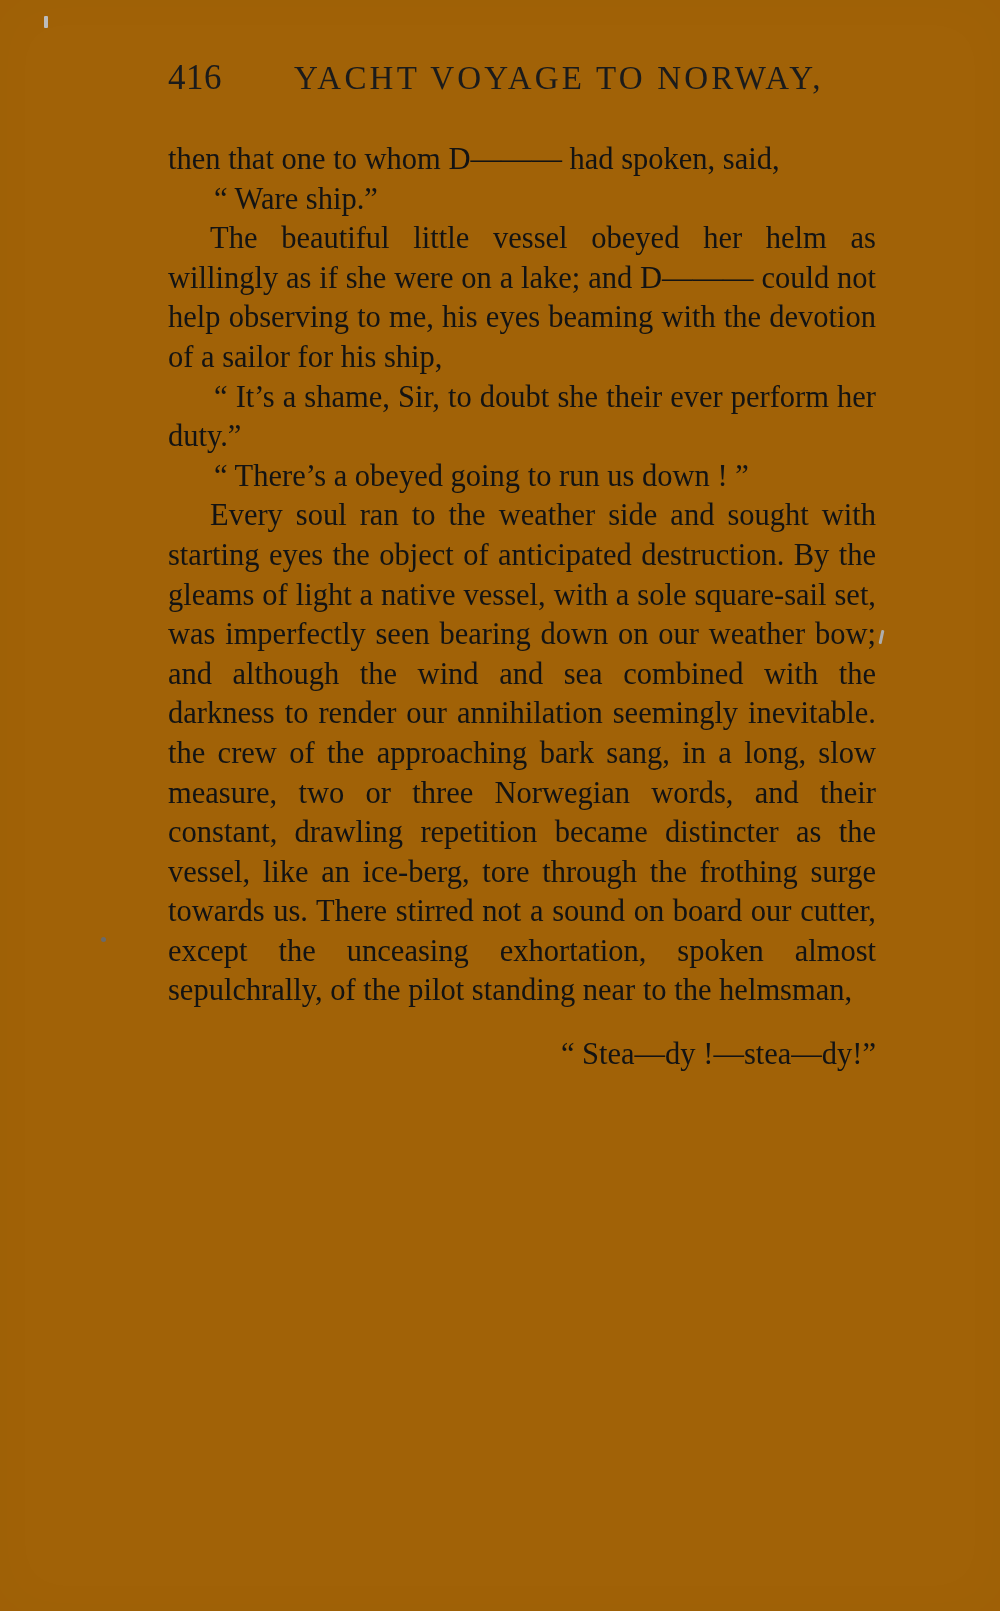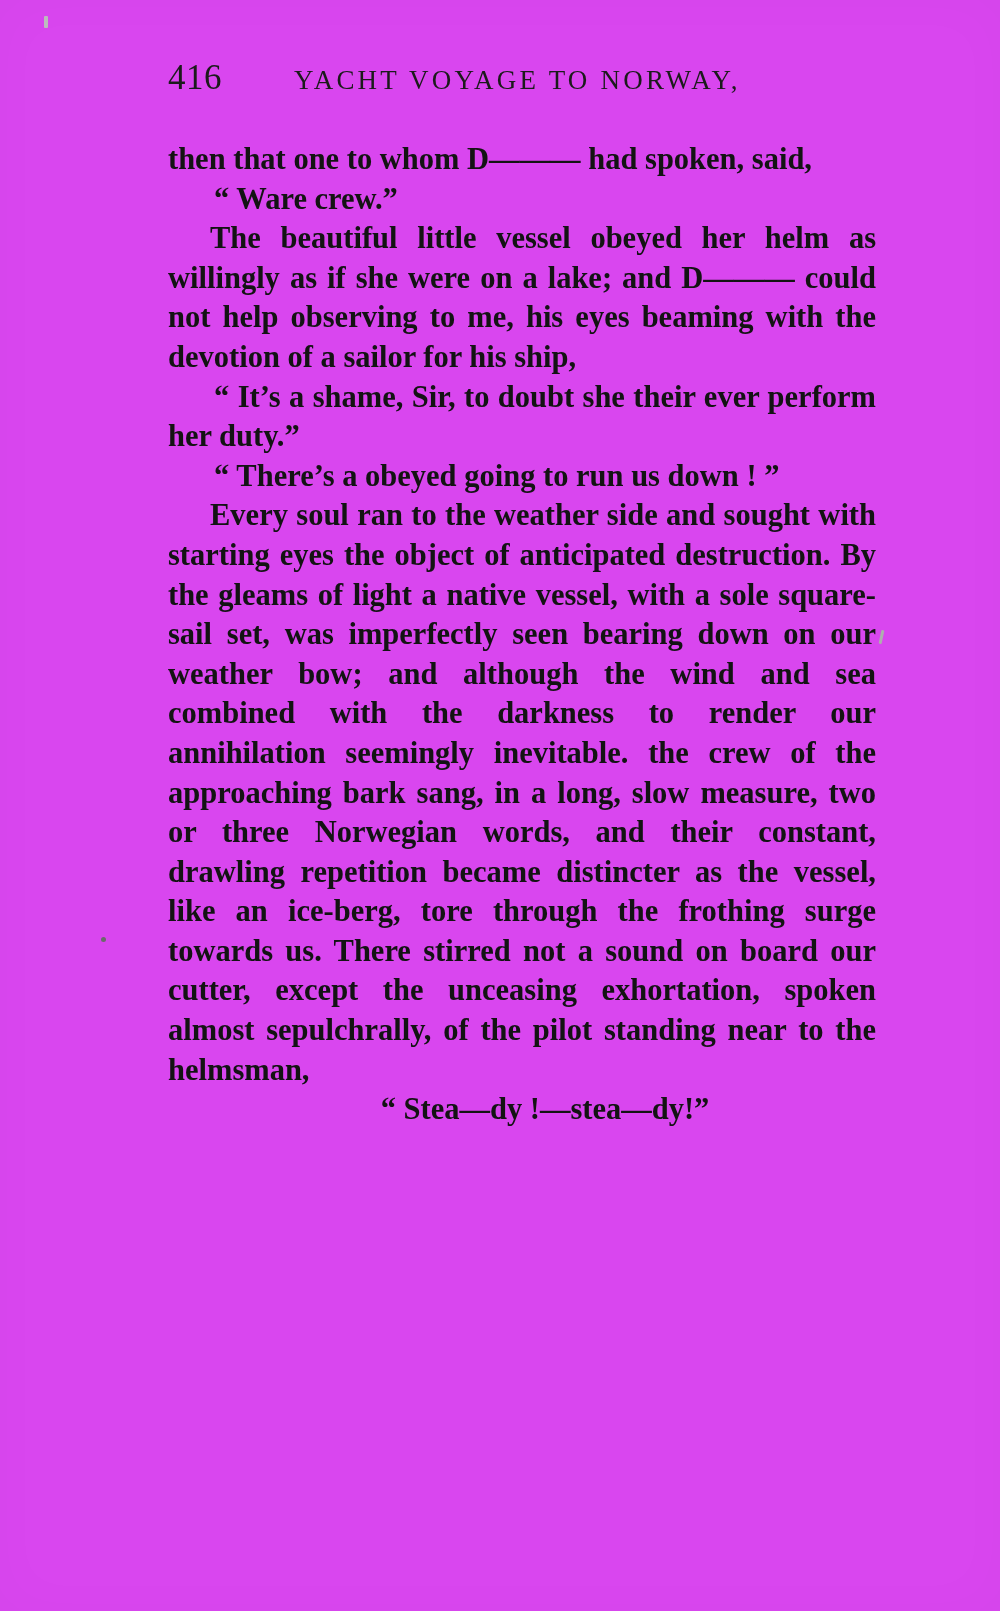--- a/index.html
+++ b/index.html
@@ -12,66 +12,66 @@
     height: 1611px;
     font-family: "Liberation Serif", serif;
     color: #1a1a1a;
     position: relative;
     overflow: hidden;
   }
   .page {
     position: relative;
     width: 1000px;
     height: 1611px;
-    background: #d946ef;
+    background: #a16207;
   }
   .header {
     position: absolute;
     top: 58px;
     left: 168px;
     width: 700px;
     display: flex;
     align-items: baseline;
   }
   .folio {
     font-size: 35px;
     letter-spacing: 0.5px;
     color: #1b1b1b;
   }
   .running-title {
-    font-size: 27px;
+    font-size: 33px;
     letter-spacing: 3.2px;
     margin-left: 72px;
     color: #1b1b1b;
     white-space: nowrap;
   }
   .body-text {
     position: absolute;
     top: 140px;
     left: 168px;
     width: 708px;
     font-size: 30.5px;
     line-height: 39.6px;
     text-align: justify;
     text-justify: inter-word;
     color: #131313;
-    font-weight: bold;
   }
   .body-text p {
     margin: 0;
     text-indent: 0;
   }
   .body-text p.indent {
     text-indent: 42px;
   }
   .body-text p.quote {
     text-indent: 46px;
   }
   .body-text p:last-child {
-    text-align: center;
+    text-align: right;
+    margin-top: 24px;
   }
   .speck {
     position: absolute;
     background: #6a6a6a;
     border-radius: 50%;
   }
   .speck-a { left: 101px; top: 937px; width: 5px; height: 5px; }
   .speck-b { left: 44px; top: 16px; width: 4px; height: 12px; background: #bdbdbd; border-radius: 1px; }
   .speck-c { left: 880px; top: 630px; width: 3px; height: 14px; background: #aeaeae; border-radius: 1px; transform: rotate(12deg); }
   .edge-shadow {
@@ -90,21 +90,21 @@
   <div class="speck speck-a"></div>
   <div class="speck speck-c"></div>
 
   <div class="header">
     <span class="folio">416</span>
     <span class="running-title">YACHT VOYAGE TO NORWAY,</span>
   </div>
 
   <div class="body-text">
     <p>then that one to whom D——— had spoken, said,</p>
-    <p class="quote">“ Ware crew.”</p>
+    <p class="quote">“ Ware ship.”</p>
     <p class="indent">The beautiful little vessel obeyed her helm as willingly as if she were on a lake; and D——— could not help observing to me, his eyes beaming with the devotion of a sailor for his ship,</p>
     <p class="quote">“ It’s a shame, Sir, to doubt she their ever perform her duty.”</p>
     <p class="quote">“ There’s a obeyed going to run us down ! ”</p>
     <p class="indent">Every soul ran to the weather side and sought with starting eyes the object of anticipated destruction.   By the gleams of light a native vessel, with a sole square-sail set, was imperfectly seen bearing down on our weather bow; and although the wind and sea combined with the darkness to render our annihilation seemingly inevitable. the crew of the approaching bark sang, in a long, slow measure, two or three Norwegian words, and their constant, drawling repetition became distincter as the vessel, like an ice-berg, tore through the frothing surge towards us.   There stirred not a sound on board our cutter, except the unceasing exhortation, spoken almost sepulchrally, of the pilot standing near to the helmsman,</p>
     <p class="quote">“ Stea—dy !—stea—dy!”</p>
   </div>
 
   <div class="edge-shadow"></div>
 </div>
 

